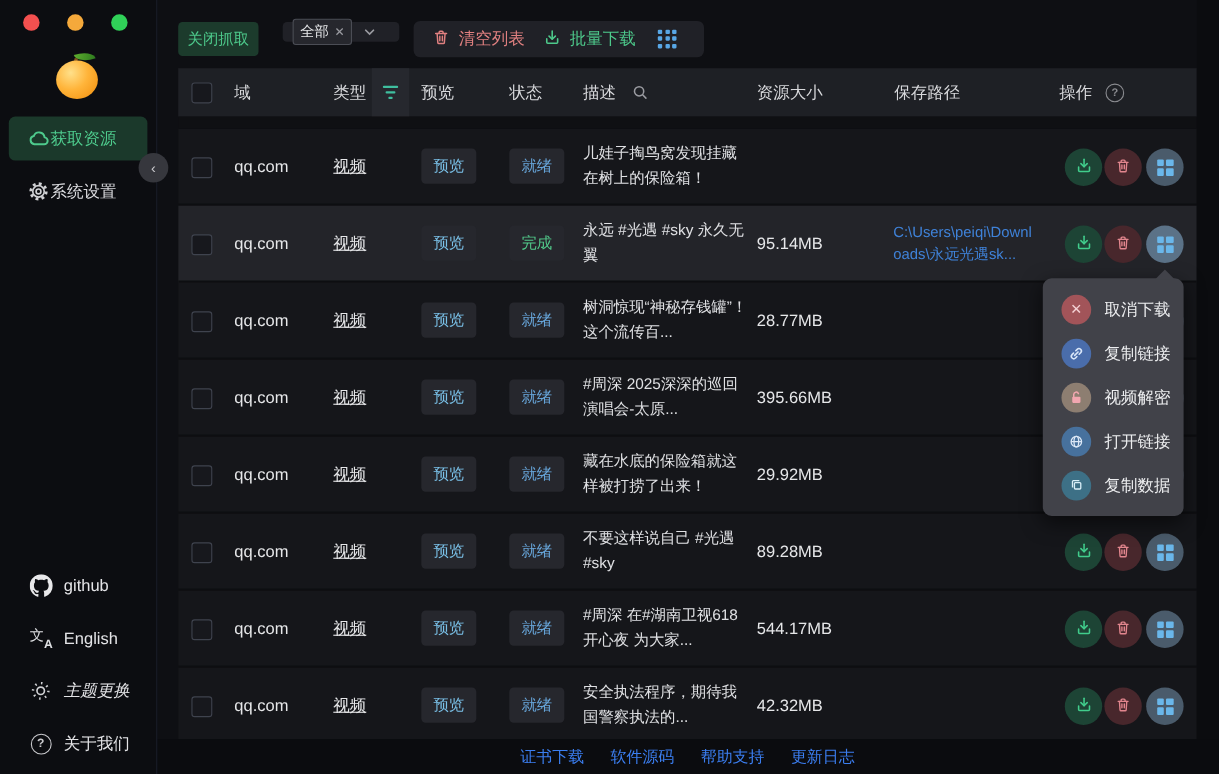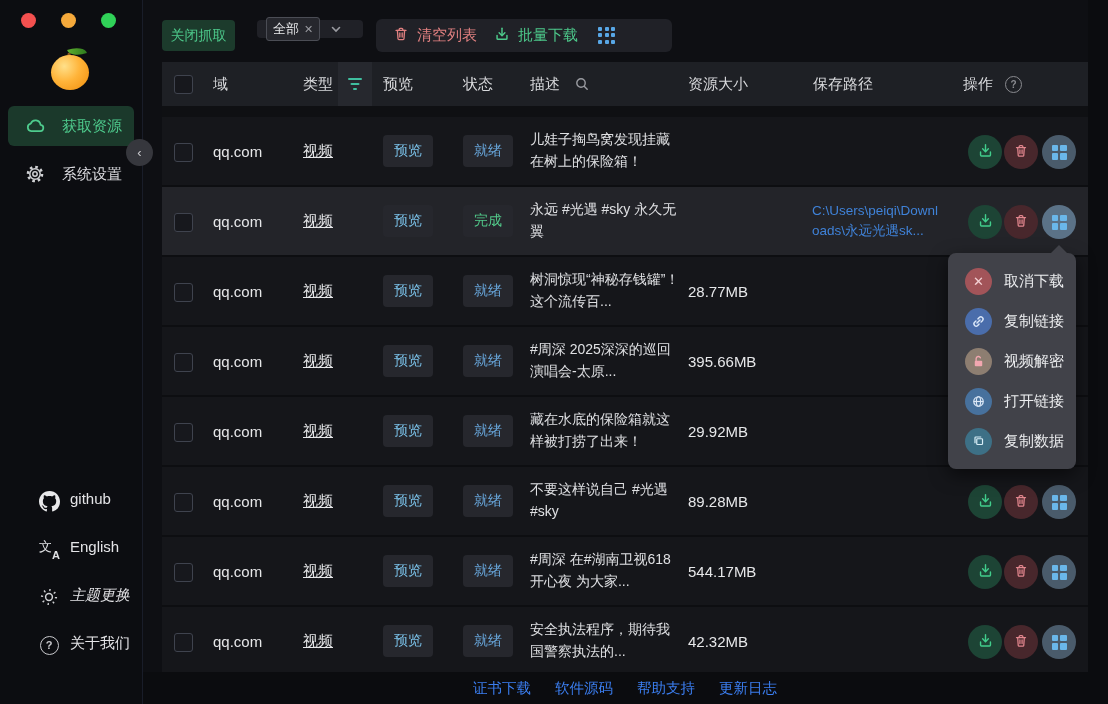--- a/index.html
+++ b/index.html
@@ -19,45 +19,45 @@
   .tl.yellow{left:61px;background:#f5a93b;}
   .tl.green{left:101px;background:#30d158;}
   .logo{position:absolute;left:50px;top:48px;width:42px;height:42px;}
   .logo .fruit{position:absolute;left:1px;top:7px;width:38px;height:35px;border-radius:50%;
     background:radial-gradient(circle at 35% 32%,#ffe08a 0%,#ffb43a 45%,#f08c0a 100%);}
   .logo .leaf{position:absolute;left:18px;top:-1px;width:18px;height:9px;border-radius:0 100% 0 100%;
     background:linear-gradient(120deg,#5fae2f,#2d7a1e);transform:rotate(-18deg);}
   .logo .stem{position:absolute;left:17px;top:5px;width:3px;height:7px;background:#8a5a1e;transform:rotate(15deg);}
   .navitem{position:absolute;left:8px;width:126px;height:40px;border-radius:6px;display:flex;align-items:center;cursor:pointer;}
   .navitem .nicon{margin-left:16px;width:22px;height:22px;display:flex;align-items:center;justify-content:center;}
-  .navitem .nlabel{margin-left:16px;font-size:15px;}
+  .navitem .nlabel{margin-left:0;font-size:15px;}
   .navitem.active{background:#1b392b;color:#4ecb8d;}
   .navitem.plain{color:#dcdce0;align-items:center;}
   .collapse{position:absolute;left:126px;top:139px;width:27px;height:27px;border-radius:50%;background:#36373d;
     color:#c9c9cd;display:flex;align-items:center;justify-content:center;font-size:13px;z-index:4;cursor:pointer;}
-  .side-bottom-item{position:absolute;left:12px;width:142px;height:30px;display:flex;align-items:flex-start;color:#e4e4e7;cursor:pointer;}
+  .side-bottom-item{position:absolute;left:0;width:142px;height:30px;display:flex;align-items:center;color:#e4e4e7;cursor:pointer;margin-top:27px;}
   .side-bottom-item .bicon{margin-left:26px;width:22px;height:22px;display:flex;align-items:center;justify-content:center;}
   .side-bottom-item .blabel{margin-left:10px;font-size:15px;}
   .xlate{position:relative;width:20px;height:20px;color:#dfe0e3;}
   .xlate .zh{position:absolute;left:0;top:-1px;font-size:13px;}
   .xlate .en{position:absolute;right:-1px;bottom:-2px;font-size:11px;font-weight:bold;}
   .qcircle{width:17px;height:17px;border-radius:50%;border:1.5px solid #c9c9cd;color:#c9c9cd;
     display:flex;align-items:center;justify-content:center;font-size:11px;font-weight:bold;}
 
   
   .btn-stop{position:absolute;left:162px;top:20px;width:73px;height:31px;border:none;border-radius:4px;
     background:#1c3b2c;color:#4dc98b;font-size:14px;font-family:inherit;cursor:pointer;}
   .dropdown{position:absolute;left:257px;top:20px;width:106px;height:18px;background:#202127;border-radius:4px;
     display:flex;align-items:center;cursor:pointer;}
   .dd-tag{margin-left:9px;height:22px;border:1px solid #4b4d55;border-radius:3px;background:#26272d;
     display:flex;align-items:center;padding:0 6px;}
   .dd-tag .tag-text{font-size:13px;color:#e6e7e9;}
   .dd-tag .tag-x{margin-left:5px;font-size:11px;color:#9a9ba1;cursor:pointer;}
   .dd-caret{margin-left:10px;color:#9a9ba1;display:flex;}
-  .toolgroup{position:absolute;left:376px;top:19px;width:296px;height:33px;background:#202127;border-radius:6px;
+  .toolgroup{position:absolute;left:376px;top:19px;width:264px;height:33px;background:#202127;border-radius:6px;
     display:flex;align-items:center;}
   .tool-act{display:flex;align-items:center;margin-left:16px;cursor:pointer;background:none;border:none;padding:0;font-family:inherit;}
   .tool-act .tlabel{margin-left:7px;font-size:15px;}
   .tool-act.danger .tlabel{color:#e08080;}
   .tool-act.ok .tlabel{color:#4dc98b;}
   .grid9{margin-left:20px;width:18px;height:18px;display:grid;grid-template-columns:repeat(3,4px);grid-template-rows:repeat(3,4px);gap:2.5px;cursor:pointer;}
   .grid9 div{background:#58a7e6;border-radius:1px;}
 
   
   .thead{position:absolute;left:162px;top:62px;width:926px;height:44px;background:#1e2025;}
@@ -319,20 +319,21 @@
           </span>
         </button>
       </div>
       <div class="row v-hover">
         <div class="checkbox c-cb" style="position:absolute;"></div>
         <div class="cell c-domain">qq.com</div>
         <div class="cell c-type">视频</div>
         <button class="pill c-preview">预览</button>
         <div class="pill c-status v-done">完成</div>
         <div class="cell c-desc">永远 #光遇 #sky 永久无翼</div>
+        <div class="cell c-size">95.14MB</div>
         <div class="c-path cell">C:\Users\peiqi\Downloads\永远光遇sk...</div>
         <button class="act a-dl">
           <span>
             <svg width="19" height="19" viewBox="0 0 20 20" fill="none" stroke="#41cd8c" stroke-width="1.5" stroke-linecap="round" stroke-linejoin="round">
               <path d="M10 4v7"></path>
               <path d="M7 8.2l3 3 3-3"></path>
               <path d="M4.8 11.5v3.2a1 1 0 0 0 1 1h8.4a1 1 0 0 0 1-1v-3.2"></path>
             </svg>
           </span>
         </button>

